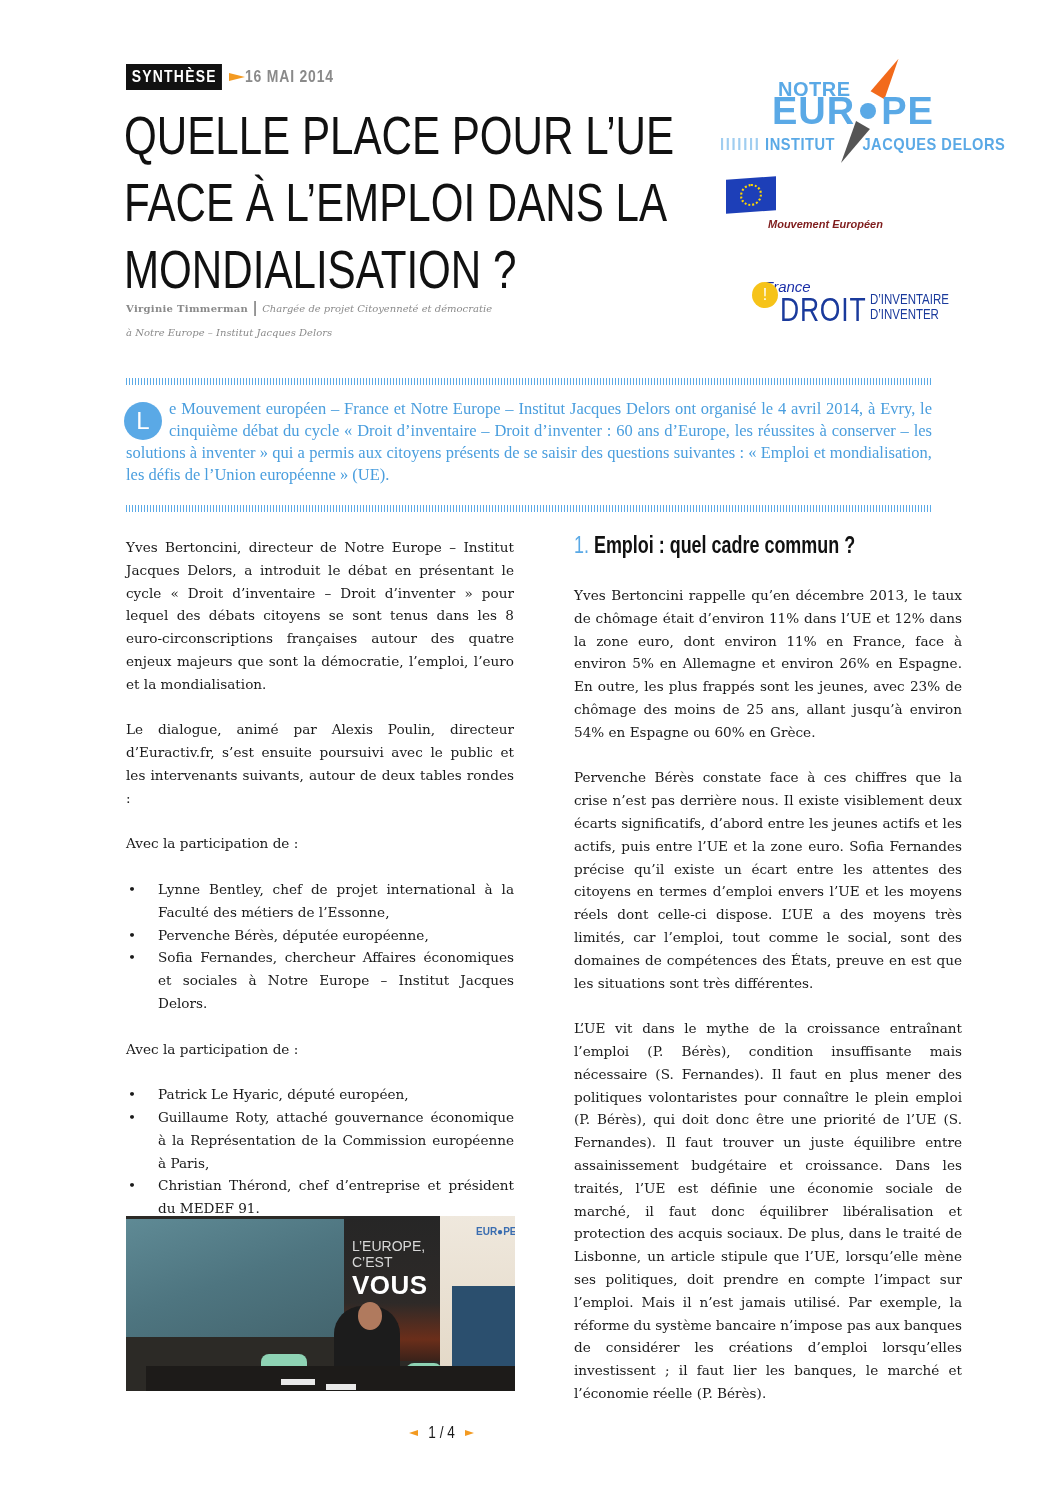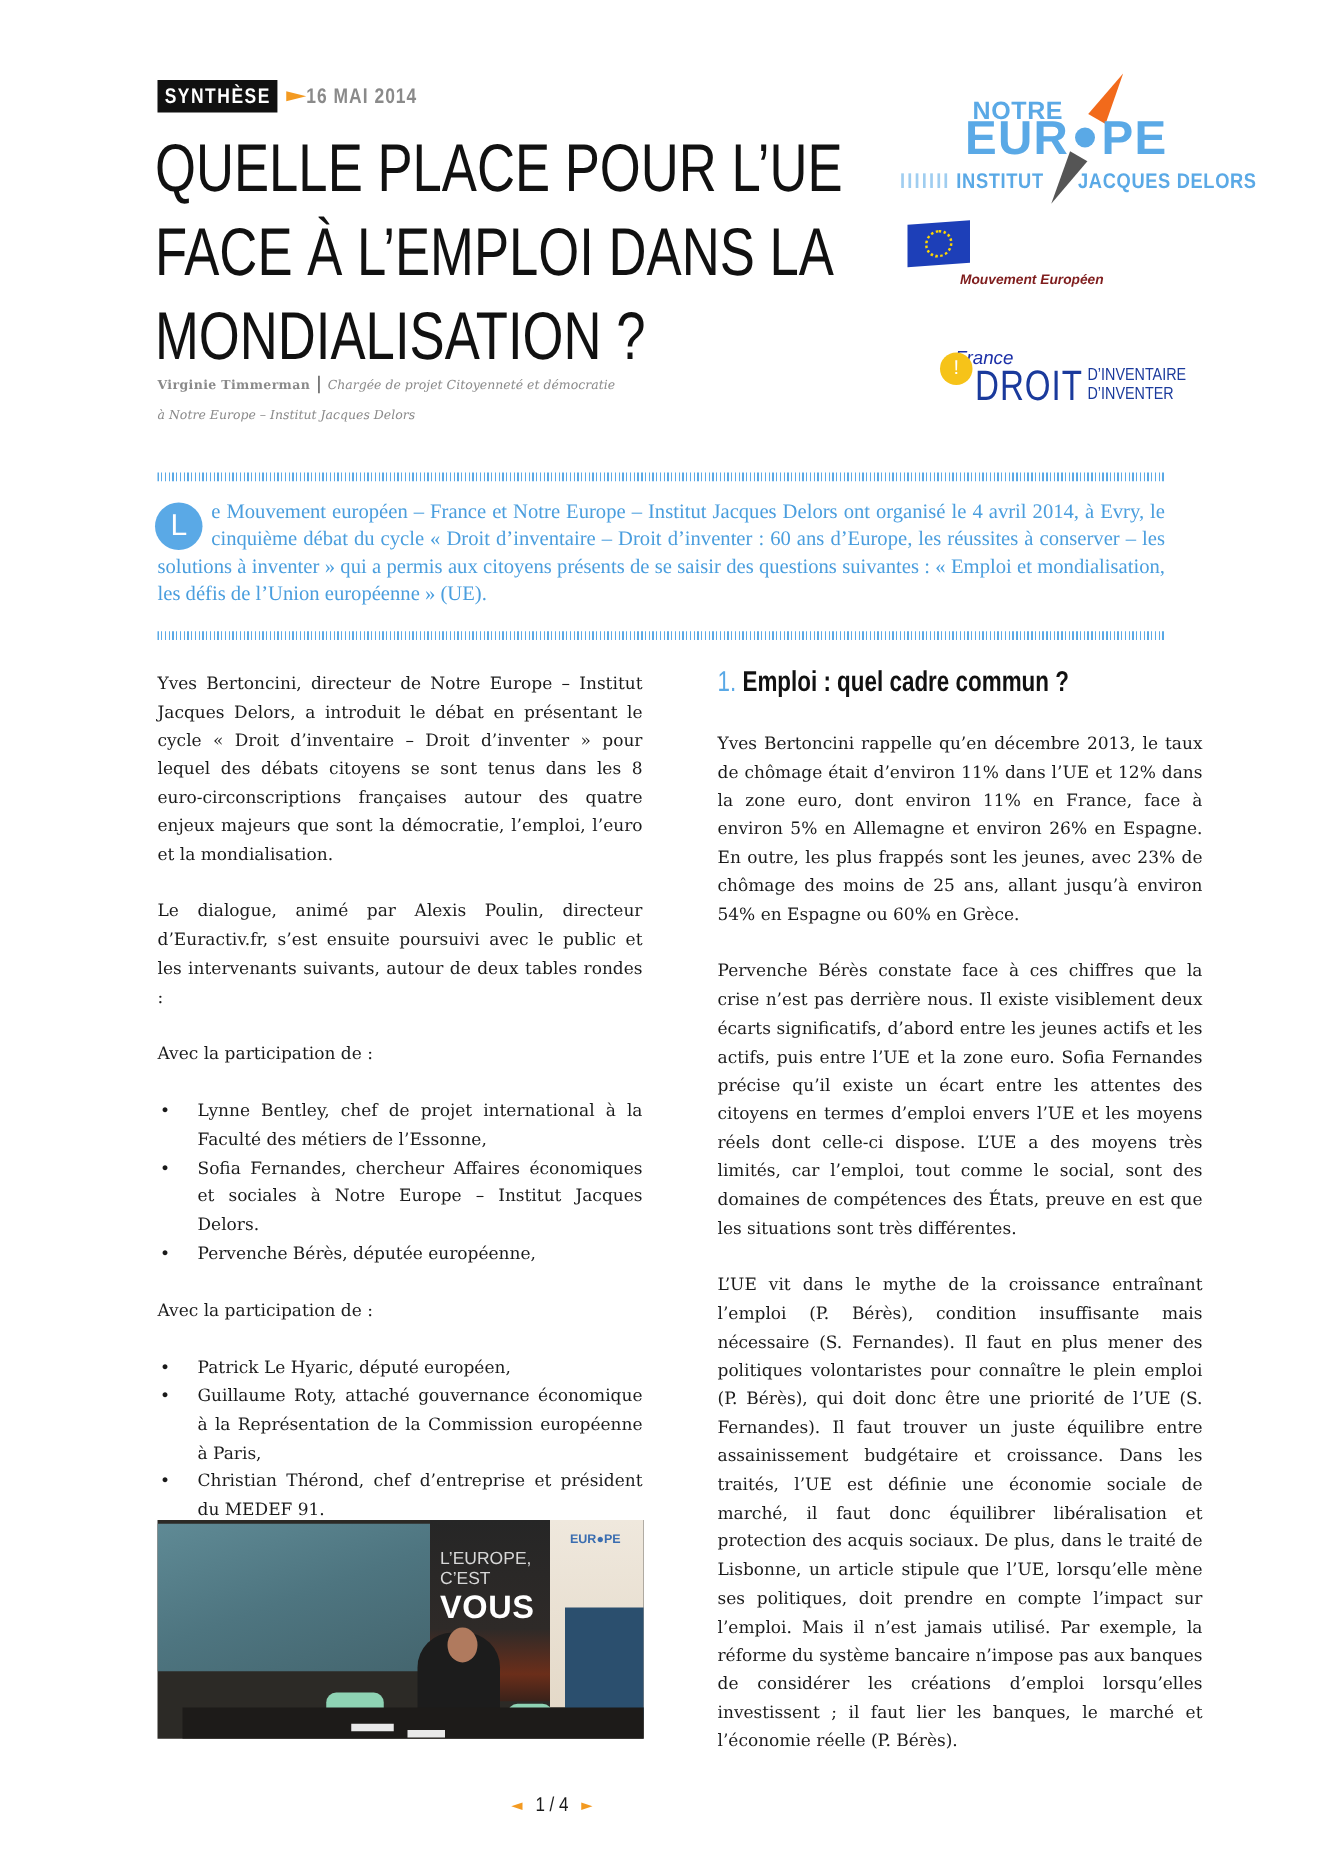--- a/index.html
+++ b/index.html
@@ -52,31 +52,31 @@
   .bl { list-style: none; margin: 0 0 22.8px 0; padding: 0; }
   .bl li { position: relative; padding-left: 32px; }
   .bl li::before { content: "•"; position: absolute; left: 2px; top: 0; }
 
   .photo { position: absolute; left: 126px; top: 1216px; width: 389px; height: 175px; overflow: hidden; background: #2c2a26; }
   .ph-screen { position: absolute; left: 0; top: 3px; width: 218px; height: 118px; background: linear-gradient(160deg, #5f8a95 0%, #4e7580 50%, #44656e 100%); }
   .ph-banner { position: absolute; left: 218px; top: 0; width: 96px; height: 145px; background: linear-gradient(180deg, #262626 0%, #2e2a28 60%, #6b2e1a 85%, #3a221a 100%); }
   .ph-b1 { position: absolute; left: 8px; top: 22px; color: #d8d8d8; font-family: "Liberation Sans", sans-serif; font-size: 14px; line-height: 16px; font-weight: 400; }
   .ph-b2 { position: absolute; left: 8px; top: 54px; color: #ffffff; font-family: "Liberation Sans", sans-serif; font-size: 26px; font-weight: 700; letter-spacing: 0.5px; }
   .ph-roll { position: absolute; left: 314px; top: 0; width: 75px; height: 150px; background: linear-gradient(180deg, #efe8dd 0%, #e4d9c8 100%); }
-  .ph-roll-logo { position: absolute; left: 16px; top: 10px; color: #3a6db0; font-family: "Liberation Sans", sans-serif; font-weight: 700; font-size: 10px; text-align: right; }
+  .ph-roll-logo { position: absolute; left: 36px; top: 10px; color: #3a6db0; font-family: "Liberation Sans", sans-serif; font-weight: 700; font-size: 10px; text-align: right; }
   .ph-blue { position: absolute; left: 326px; top: 70px; width: 63px; height: 90px; background: #2b4f6e; }
   .ph-person { position: absolute; left: 208px; top: 90px; width: 66px; height: 80px; background: #1c1c1c; border-radius: 28px 28px 4px 4px; }
   .ph-head { position: absolute; left: 232px; top: 86px; width: 24px; height: 28px; background: #b07a5e; border-radius: 50%; }
   .ph-chair1 { position: absolute; left: 135px; top: 138px; width: 46px; height: 24px; background: #8ed3b4; border-radius: 8px 8px 0 0; }
   .ph-chair2 { position: absolute; left: 280px; top: 147px; width: 36px; height: 20px; background: #8ed3b4; border-radius: 8px 8px 0 0; }
   .ph-table { position: absolute; left: 20px; top: 150px; width: 369px; height: 25px; background: #1d1b19; }
   .ph-card1 { position: absolute; left: 155px; top: 163px; width: 34px; height: 6px; background: #e9e9e9; }
   .ph-card2 { position: absolute; left: 200px; top: 168px; width: 30px; height: 6px; background: #e9e9e9; }
 
-  .pager { position: absolute; left: 0; top: 1424px; width: 883px; display: flex; justify-content: center; align-items: center; gap: 8px; margin-top: 12px; }
+  .pager { position: absolute; left: 0; top: 1424px; width: 883px; display: flex; justify-content: center; align-items: center; gap: 8px; }
   .pager .tri-l { width: 0; height: 0; border-right: 9px solid #f39a21; border-top: 3px solid transparent; border-bottom: 3px solid transparent; }
   .pager .tri-r { width: 0; height: 0; border-left: 9px solid #f39a21; border-top: 3px solid transparent; border-bottom: 3px solid transparent; }
   .pager .num { font-family: "Liberation Sans", sans-serif; font-size: 16px; color: #1a1a1a; transform: scaleX(0.85); }
 
   .h2 { font-family: "Liberation Sans", sans-serif; font-weight: 700; font-size: 23px; line-height: 26px; margin: -4px 0 26px 0; transform: scaleX(0.78); transform-origin: left top; white-space: nowrap; color: #111; }
   .h2 .n { color: #5aa9e6; font-weight: 400; }
 </style>
 </head>
 <body>
 
@@ -125,22 +125,22 @@
 <p class="intro"><span class="dropcap">L</span><span>e Mouvement européen – France et Notre Europe – Institut Jacques Delors ont organisé le 4 avril 2014, à Evry, le cinquième débat du cycle « Droit d’inventaire – Droit d’inventer : 60 ans d’Europe, les réussites à conserver – les solutions à inventer » qui a permis aux citoyens présents de se saisir des questions suivantes : « Emploi et mondialisation, les défis de l’Union européenne » (UE).</span></p>
 <div class="rule" style="top:505px;"></div>
 
 <div class="col col-left">
   <p>Yves Bertoncini, directeur de Notre Europe – Institut Jacques Delors, a introduit le débat en présentant le cycle « Droit d’inventaire – Droit d’inventer » pour lequel des débats citoyens se sont tenus dans les 8 euro-circonscriptions françaises autour des quatre enjeux majeurs que sont la démocratie, l’emploi, l’euro et la mondialisation.</p>
   <p>Le dialogue, animé par Alexis Poulin, directeur d’Euractiv.fr, s’est ensuite poursuivi avec le public et les intervenants suivants, autour de deux tables rondes :</p>
 
   <p class="avec">Avec la participation de :</p>
   <ul class="bl">
     <li>Lynne Bentley, chef de projet international à la Faculté des métiers de l’Essonne,</li>
+    <li>Pervenche Bérès, députée européenne,</li>
     <li>Sofia Fernandes, chercheur Affaires économiques et sociales à Notre Europe – Institut Jacques Delors.</li>
-    <li>Pervenche Bérès, députée européenne,</li>
   </ul>
 
   <p class="avec">Avec la participation de :</p>
   <ul class="bl">
     <li>Patrick Le Hyaric, député européen,</li>
     <li>Guillaume Roty, attaché gouvernance économique à la Représentation de la Commission européenne à Paris,</li>
     <li>Christian Thérond, chef d’entreprise et président du MEDEF 91.</li>
   </ul>
 </div>
 

